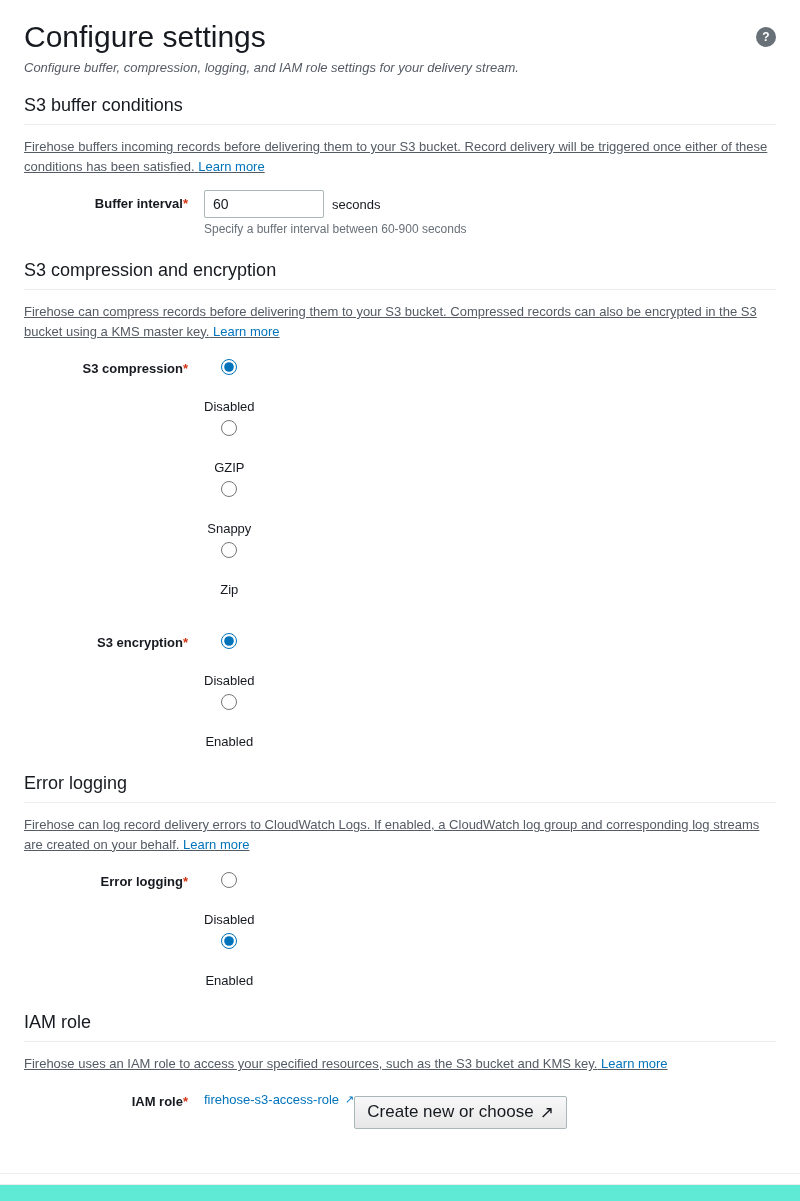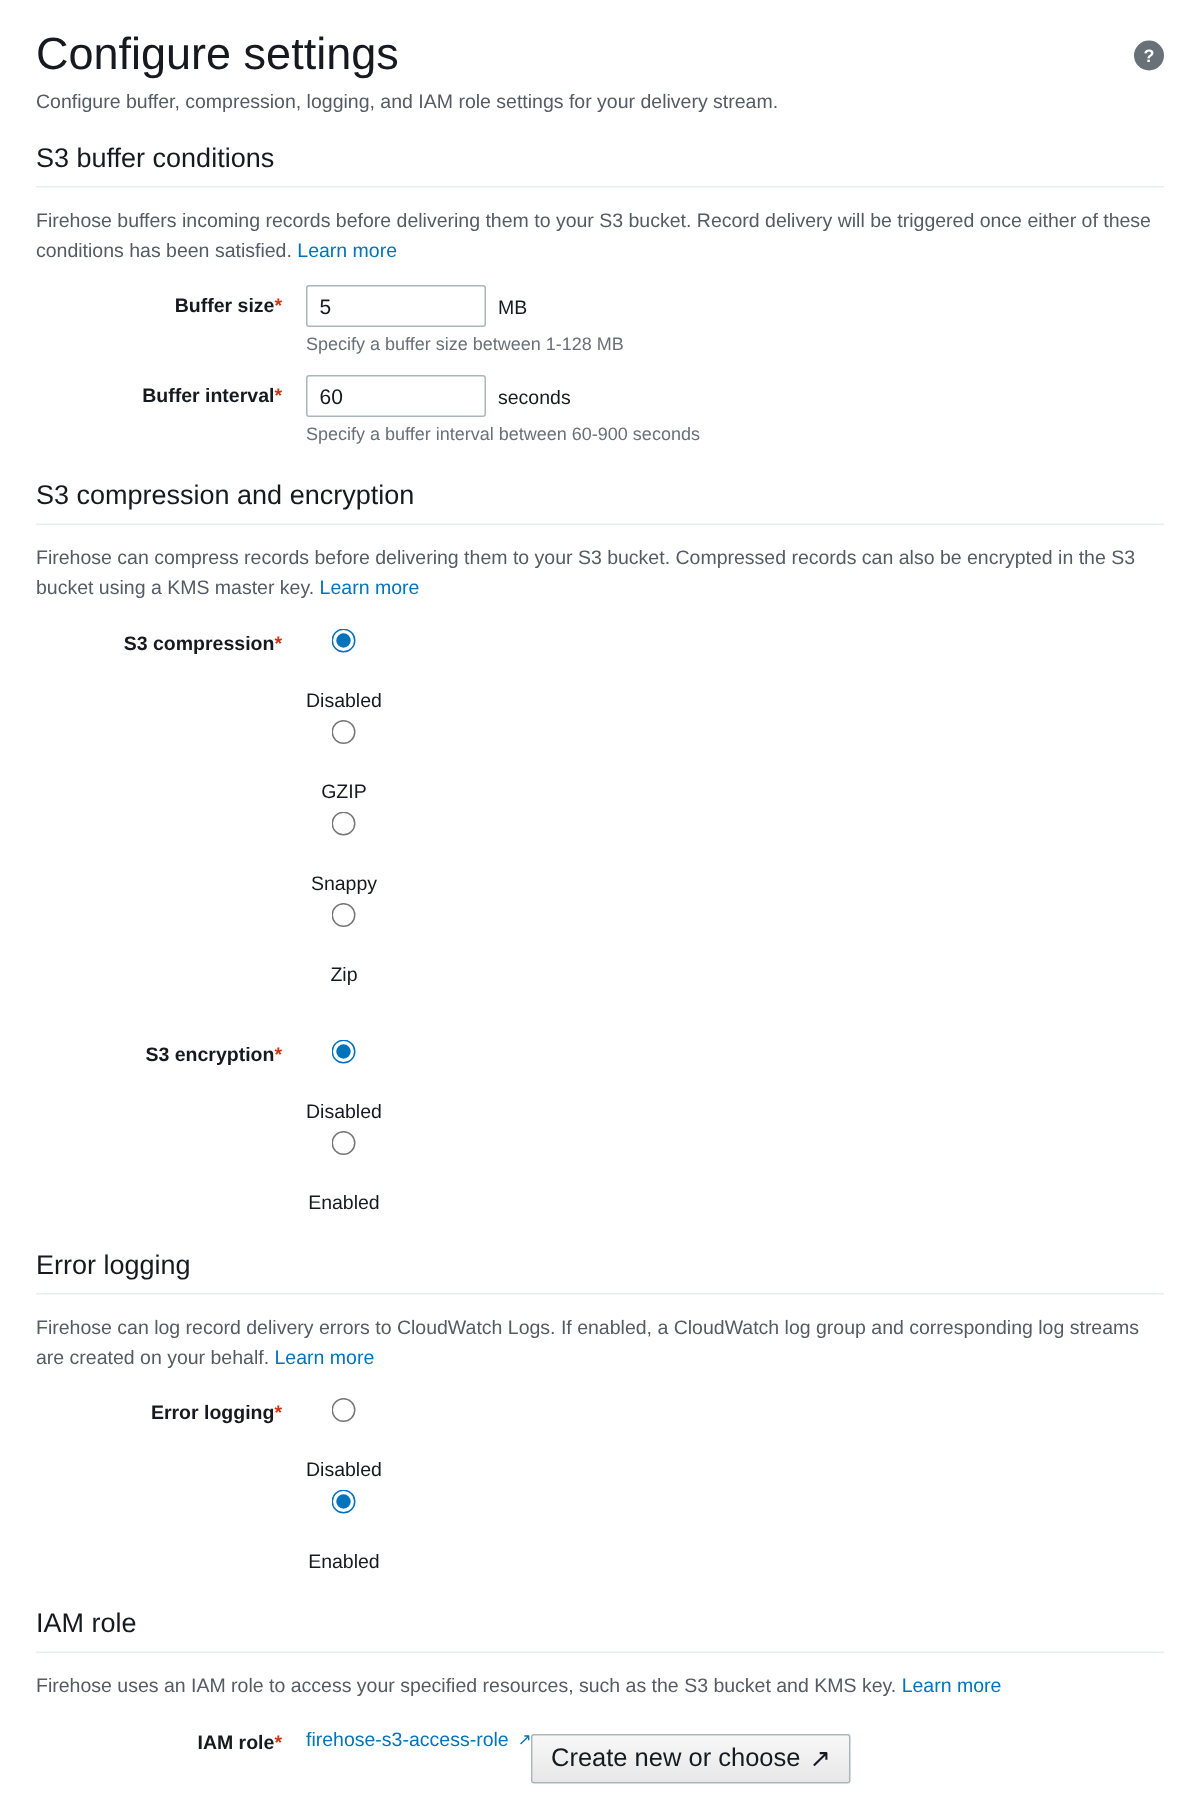--- a/index.html
+++ b/index.html
@@ -42,37 +42,39 @@
       justify-content: center;
       font-size: 12px;
       font-weight: bold;
       cursor: pointer;
       flex-shrink: 0;
     }
     .subtitle {
       font-size: 13px;
       color: #545b64;
       margin-bottom: 20px;
+      font-style: italic;
     }
     .section {
       margin-bottom: 24px;
     }
     .section-title {
       font-size: 18px;
       font-weight: 400;
       color: #16191f;
       padding-bottom: 8px;
       border-bottom: 1px solid #eaeded;
       margin-bottom: 12px;
     }
     .section-description {
       font-size: 13px;
       color: #545b64;
       margin-bottom: 14px;
       line-height: 1.5;
+      text-decoration: underline;
     }
     .learn-more {
       color: #0073bb;
       text-decoration: none;
       cursor: pointer;
     }
     .form-row {
       display: flex;
       align-items: flex-start;
       margin-bottom: 14px;
@@ -239,32 +241,20 @@
     </div>
     <p class="subtitle">Configure buffer, compression, logging, and IAM role settings for your delivery stream.</p>
 
     <div class="section">
       <h2 class="section-title">S3 buffer conditions</h2>
       <p class="section-description">
         <span>Firehose buffers incoming records before delivering them to your S3 bucket. Record delivery will be triggered once either of these conditions has been satisfied.</span>
         <a class="learn-more">Learn more</a>
       </p>
 
-      <div class="form-row">
-        <div class="form-label">
-          <span>Buffer size</span><span class="required-star">*</span>
-        </div>
-        <div class="form-control-group">
-          <div class="input-with-unit">
-            <input type="text" class="text-input" value="5" style="">
-            <span class="unit-label">MB</span>
-          </div>
-          <span class="hint-text">Specify a buffer size between 1-128 MB</span>
-        </div>
-      </div>
 
       <div class="form-row">
         <div class="form-label">
           <span>Buffer interval</span><span class="required-star">*</span>
         </div>
         <div class="form-control-group">
           <div class="input-with-unit">
             <input type="text" class="text-input" value="60" style="">
             <span class="unit-label">seconds</span>
           </div>

